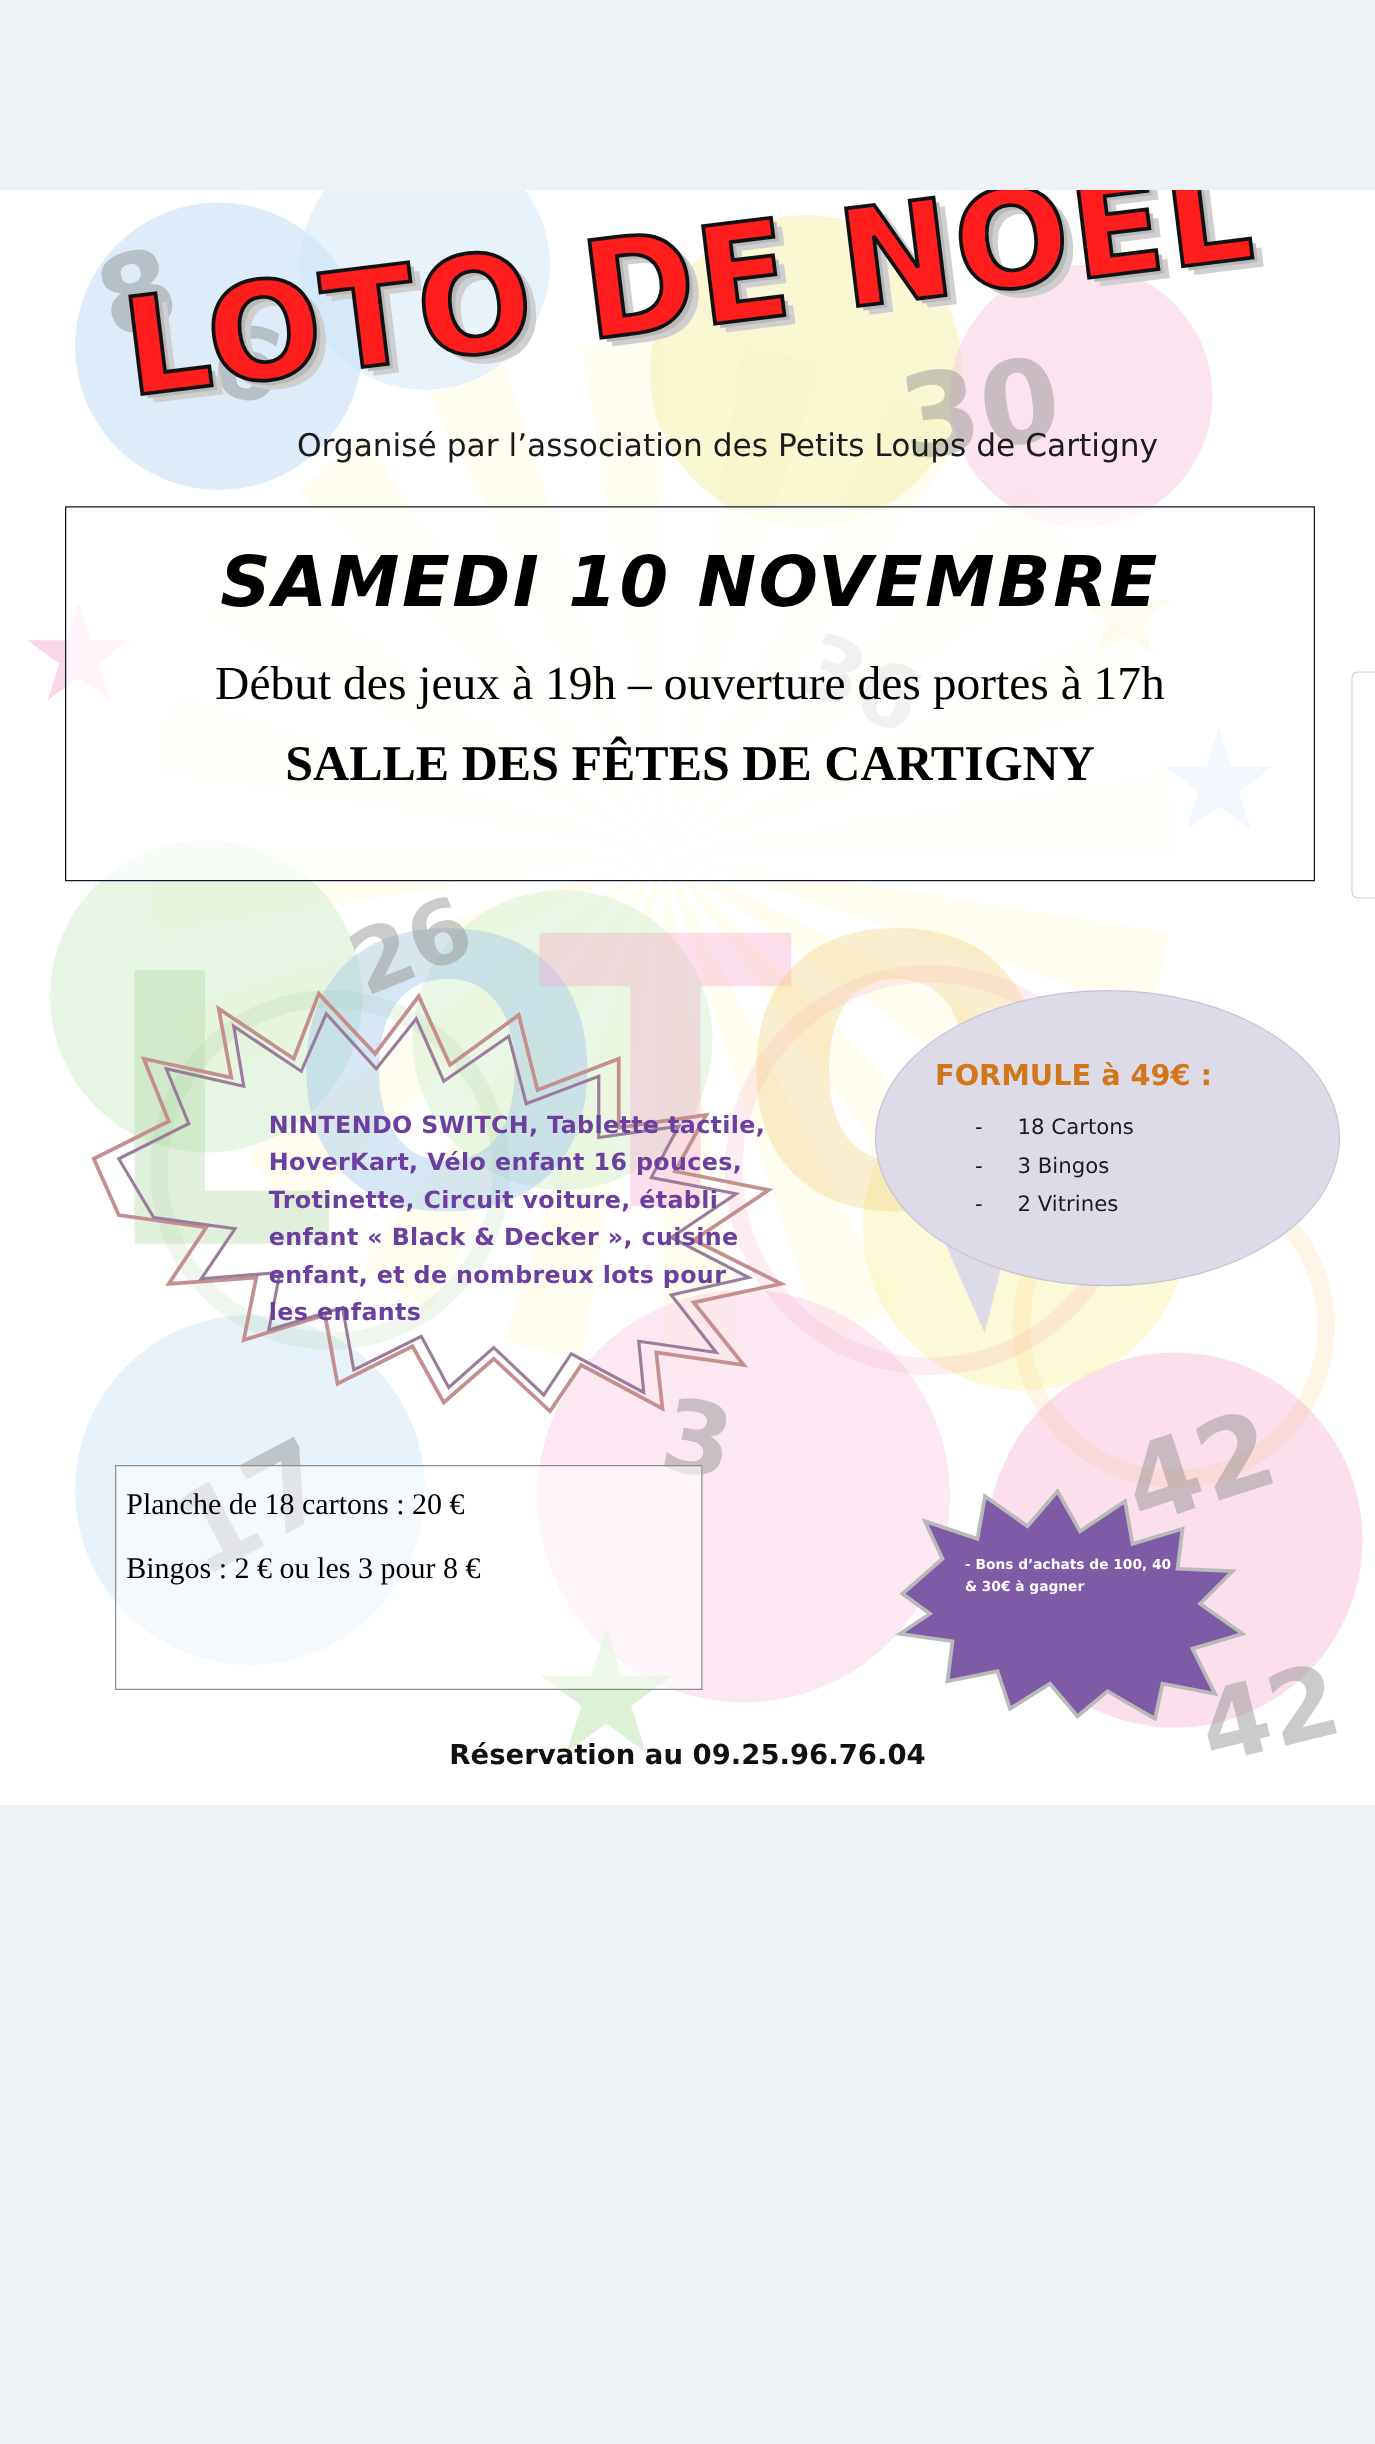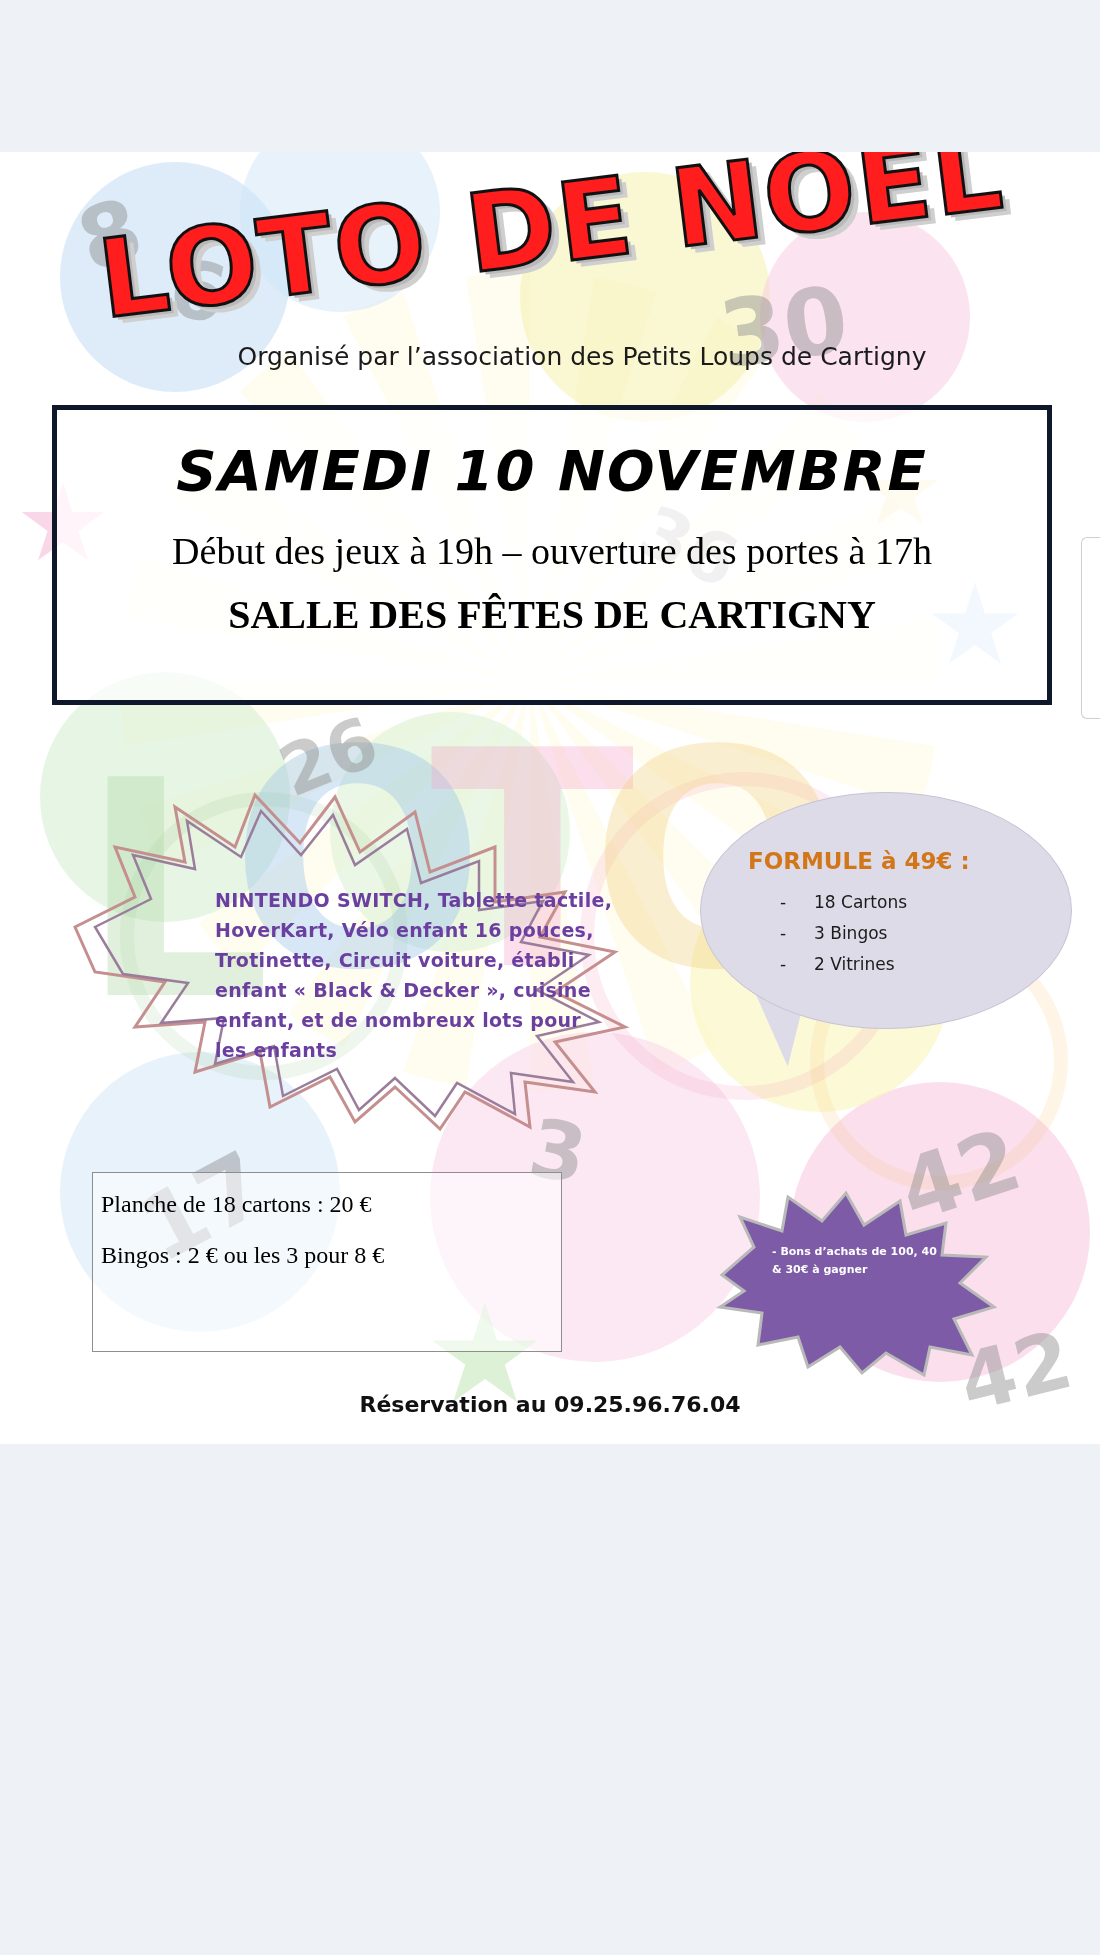--- a/index.html
+++ b/index.html
@@ -109,21 +109,21 @@
     padding-left: 32px;
   }
 
   
   #date-box {
     position: absolute;
     left: 52px;
     top: 253px;
     width: 1000px;
     height: 300px;
-    border: 5px solid #0f172a;
+    border: 1px solid #0f172a;
     background: rgba(255,255,255,.72);
     box-sizing: border-box;
   }
   #date-line {
     margin-top: 28px;
     text-align: center;
     font-family: "DejaVu Sans", sans-serif;
     font-style: italic;
     font-weight: bold;
     font-size: 56px;

